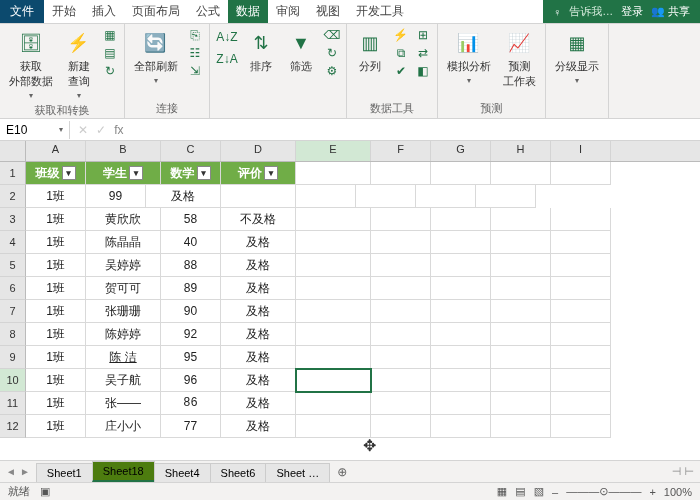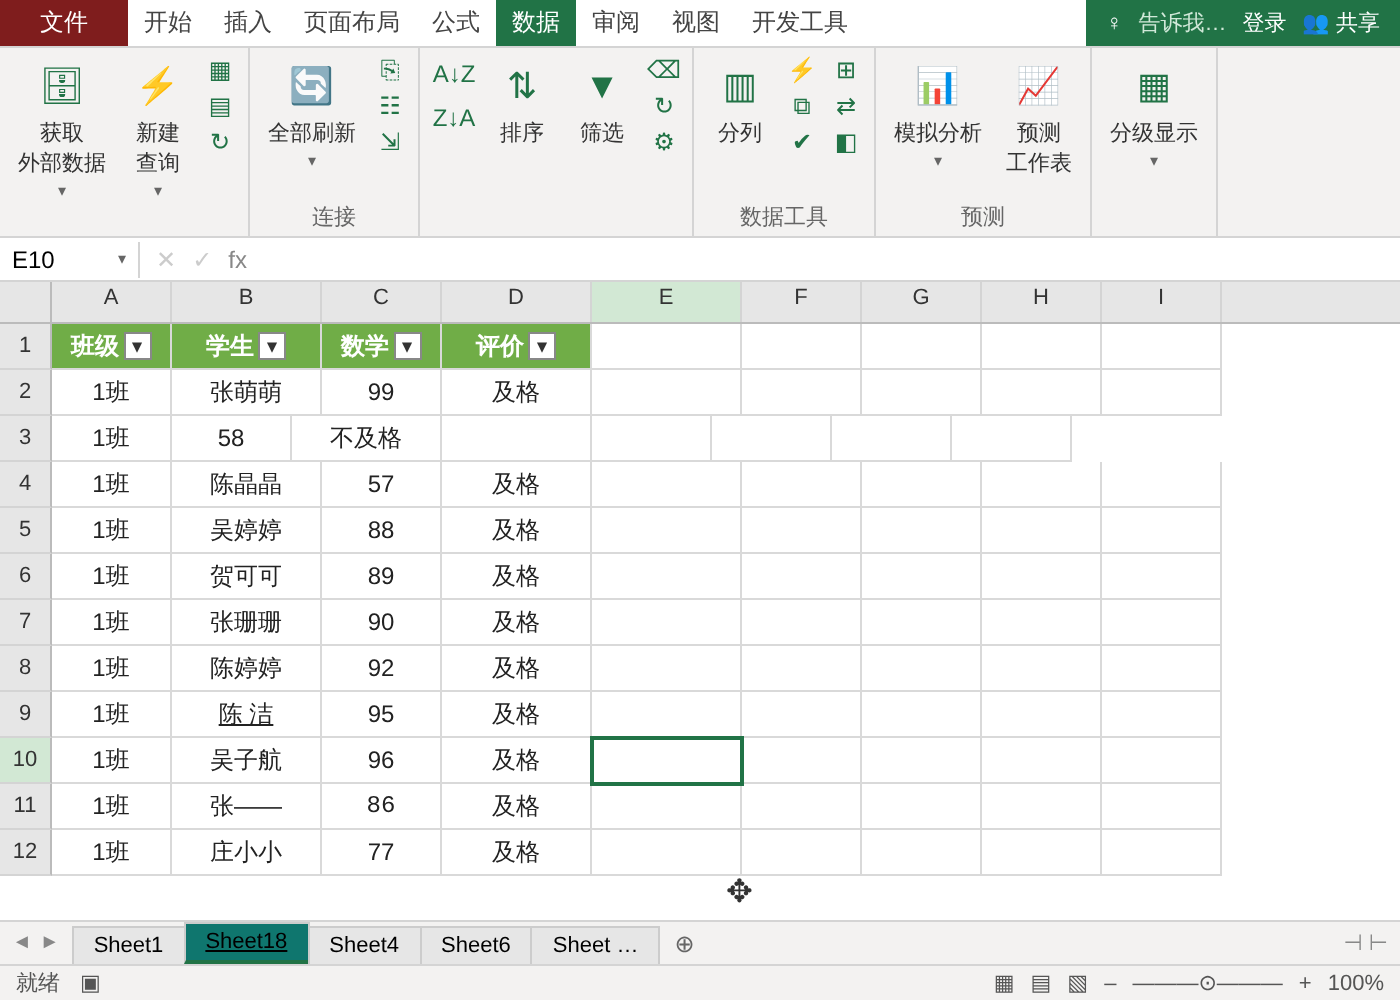--- a/index.html
+++ b/index.html
@@ -1,19 +1,19 @@
 <!DOCTYPE html>
 <html><head>
 <meta charset="utf-8">
 <style>
 * { margin: 0; padding: 0; box-sizing: border-box; }
 body { font-family: "Microsoft YaHei", sans-serif; font-size: 12px; background: #fff; width: 700px; height: 500px; overflow: hidden; position: relative; }
 .titlebar { background: #fff; border-bottom: 1px solid #d4d4d4; display: flex; align-items: stretch; height: 24px; }
 .tab { padding: 4px 8px; color: #444; cursor: pointer; display: flex; align-items: center; font-size: 12px; }
-.tab.file { background: #7f1d1d; color: #fff; padding: 4px 20px; }
+.tab.file { background: #0c4a6e; color: #fff; padding: 4px 10px; }
 .tab.active { background: #217346; color: #fff; }
 .tab.abbyy { font-size: 11px; }
 .titlebar-right { margin-left: auto; display: flex; align-items: center; gap: 8px; padding-right: 8px; color: #555; font-size: 11px; background: #217346; color: #fff; padding: 4px 10px; }
 .titlebar-right .tellme { color: #d0e8d8; }
 .ribbon { background: #f3f2f1; border-bottom: 1px solid #d4d4d4; height: 95px; display: flex; }
 .rgroup { border-right: 1px solid #d4d4d4; padding: 3px 6px 2px; display: flex; flex-direction: column; justify-content: space-between; }
 .rgroup-body { display: flex; gap: 6px; align-items: flex-start; }
 .rgroup-label { text-align: center; font-size: 11px; color: #666; padding-top: 1px; }
 .rbtn { display: flex; flex-direction: column; align-items: center; gap: 2px; padding: 2px 3px; cursor: pointer; font-size: 11px; color: #333; }
 .rbtn.small { font-size: 10px; }
@@ -35,21 +35,21 @@
 .rowhead.sel { background: #d2e8d4; }
 .cell { width: 60px; border-right: 1px solid #d9d9d9; border-bottom: 1px solid #d9d9d9; display: flex; align-items: center; justify-content: center; font-size: 12px; color: #222; position: relative; }
 .cell.wider { width: 75px; }
 .thead { background: #70ad47; color: #fff; font-weight: bold; justify-content: center; gap: 2px; }
 .thead .fbtn { width: 14px; height: 14px; background: #fff; color: #333; font-size: 9px; display: flex; align-items: center; justify-content: center; border: 1px solid #888; }
 .cell.active { outline: 2px solid #217346; outline-offset: -1px; z-index: 2; }
 .sheetbar { position: absolute; bottom: 18px; left: 0; right: 0; height: 22px; background: #f3f2f1; border-top: 1px solid #d4d4d4; display: flex; align-items: center; }
 .sheet-nav { display: flex; gap: 4px; padding: 0 6px; color: #888; font-size: 10px; }
 .sheet-tabs { display: flex; align-items: flex-end; }
 .sheet-tab { padding: 3px 10px; border: 1px solid #ccc; border-bottom: none; background: #e6e6e6; font-size: 11px; margin-right: -1px; cursor: pointer; }
-.sheet-tab.active { background: #0f766e; border-bottom: 2px solid #217346; text-decoration: underline; }
+.sheet-tab.active { background: #4d7c0f; border-bottom: 2px solid #217346; }
 .sheet-add { padding: 3px 8px; color: #666; cursor: pointer; }
 .sheetbar-right { margin-left: auto; padding-right: 6px; color: #888; font-size: 11px; }
 .statusbar { position: absolute; bottom: 0; left: 0; right: 0; height: 18px; background: #f3f2f1; border-top: 1px solid #d4d4d4; display: flex; align-items: center; font-size: 11px; color: #555; padding: 0 8px; gap: 10px; }
 .statusbar .right { margin-left: auto; display: flex; gap: 8px; align-items: center; }
 .cursor { position: absolute; left: 363px; top: 295px; font-size: 16px; color: #333; pointer-events: none; z-index: 5; }
 .chev { font-size: 8px; color: #666; }
 </style>
 </head>
 <body>
 
@@ -91,20 +91,21 @@
             <span class="ricon sm">▦</span>
           </div>
         <div class="mini-row">
             <span class="ricon sm">▤</span>
           </div>
         <div class="mini-row">
             <span class="ricon sm">↻</span>
           </div>
       </div>
     </div>
+    <div class="rgroup-label">获取和转换</div>
   </div>
 
   <div class="rgroup">
     <div class="rgroup-body">
       <div class="rbtn">
         <div class="ricon">🔄</div>
         <div>全部刷新</div>
         <span class="chev">▾</span>
       </div>
       <div class="mini-col">
@@ -261,45 +262,45 @@
         </div>
         <div class="cell" style="width: 75px;"></div>
         <div class="cell" style="width: 60px;"></div>
         <div class="cell" style="width: 60px;"></div>
         <div class="cell" style="width: 60px;"></div>
         <div class="cell" style="width: 60px;"></div>
       </div>
       <div class="row">
         <div class="rowhead">2</div>
         <div class="cell" style="width: 60px;">1班</div>
-        <div class="cell" style="width: 75px;">张萌萌</div>
         <div class="cell" style="width: 60px;">99</div>
         <div class="cell" style="width: 75px;">及格</div>
         <div class="cell" style="width: 75px;"></div>
         <div class="cell" style="width: 60px;"></div>
         <div class="cell" style="width: 60px;"></div>
         <div class="cell" style="width: 60px;"></div>
         <div class="cell" style="width: 60px;"></div>
       </div>
       <div class="row">
         <div class="rowhead">3</div>
         <div class="cell" style="width: 60px;">1班</div>
+        <div class="cell" style="width: 75px;">黄欣欣</div>
         <div class="cell" style="width: 60px; text-align: center;">58</div>
         <div class="cell" style="width: 75px;">不及格</div>
         <div class="cell" style="width: 75px;"></div>
         <div class="cell" style="width: 60px;"></div>
         <div class="cell" style="width: 60px;"></div>
         <div class="cell" style="width: 60px;"></div>
         <div class="cell" style="width: 60px;"></div>
       </div>
       <div class="row">
         <div class="rowhead">4</div>
         <div class="cell" style="width: 60px;">1班</div>
         <div class="cell" style="width: 75px;">陈晶晶</div>
-        <div class="cell" style="width: 60px;">57</div>
+        <div class="cell" style="width: 60px;">40</div>
         <div class="cell" style="width: 75px;">及格</div>
         <div class="cell" style="width: 75px;"></div>
         <div class="cell" style="width: 60px;"></div>
         <div class="cell" style="width: 60px;"></div>
         <div class="cell" style="width: 60px;"></div>
         <div class="cell" style="width: 60px;"></div>
       </div>
       <div class="row">
         <div class="rowhead">5</div>
         <div class="cell" style="width: 60px;">1班</div>

